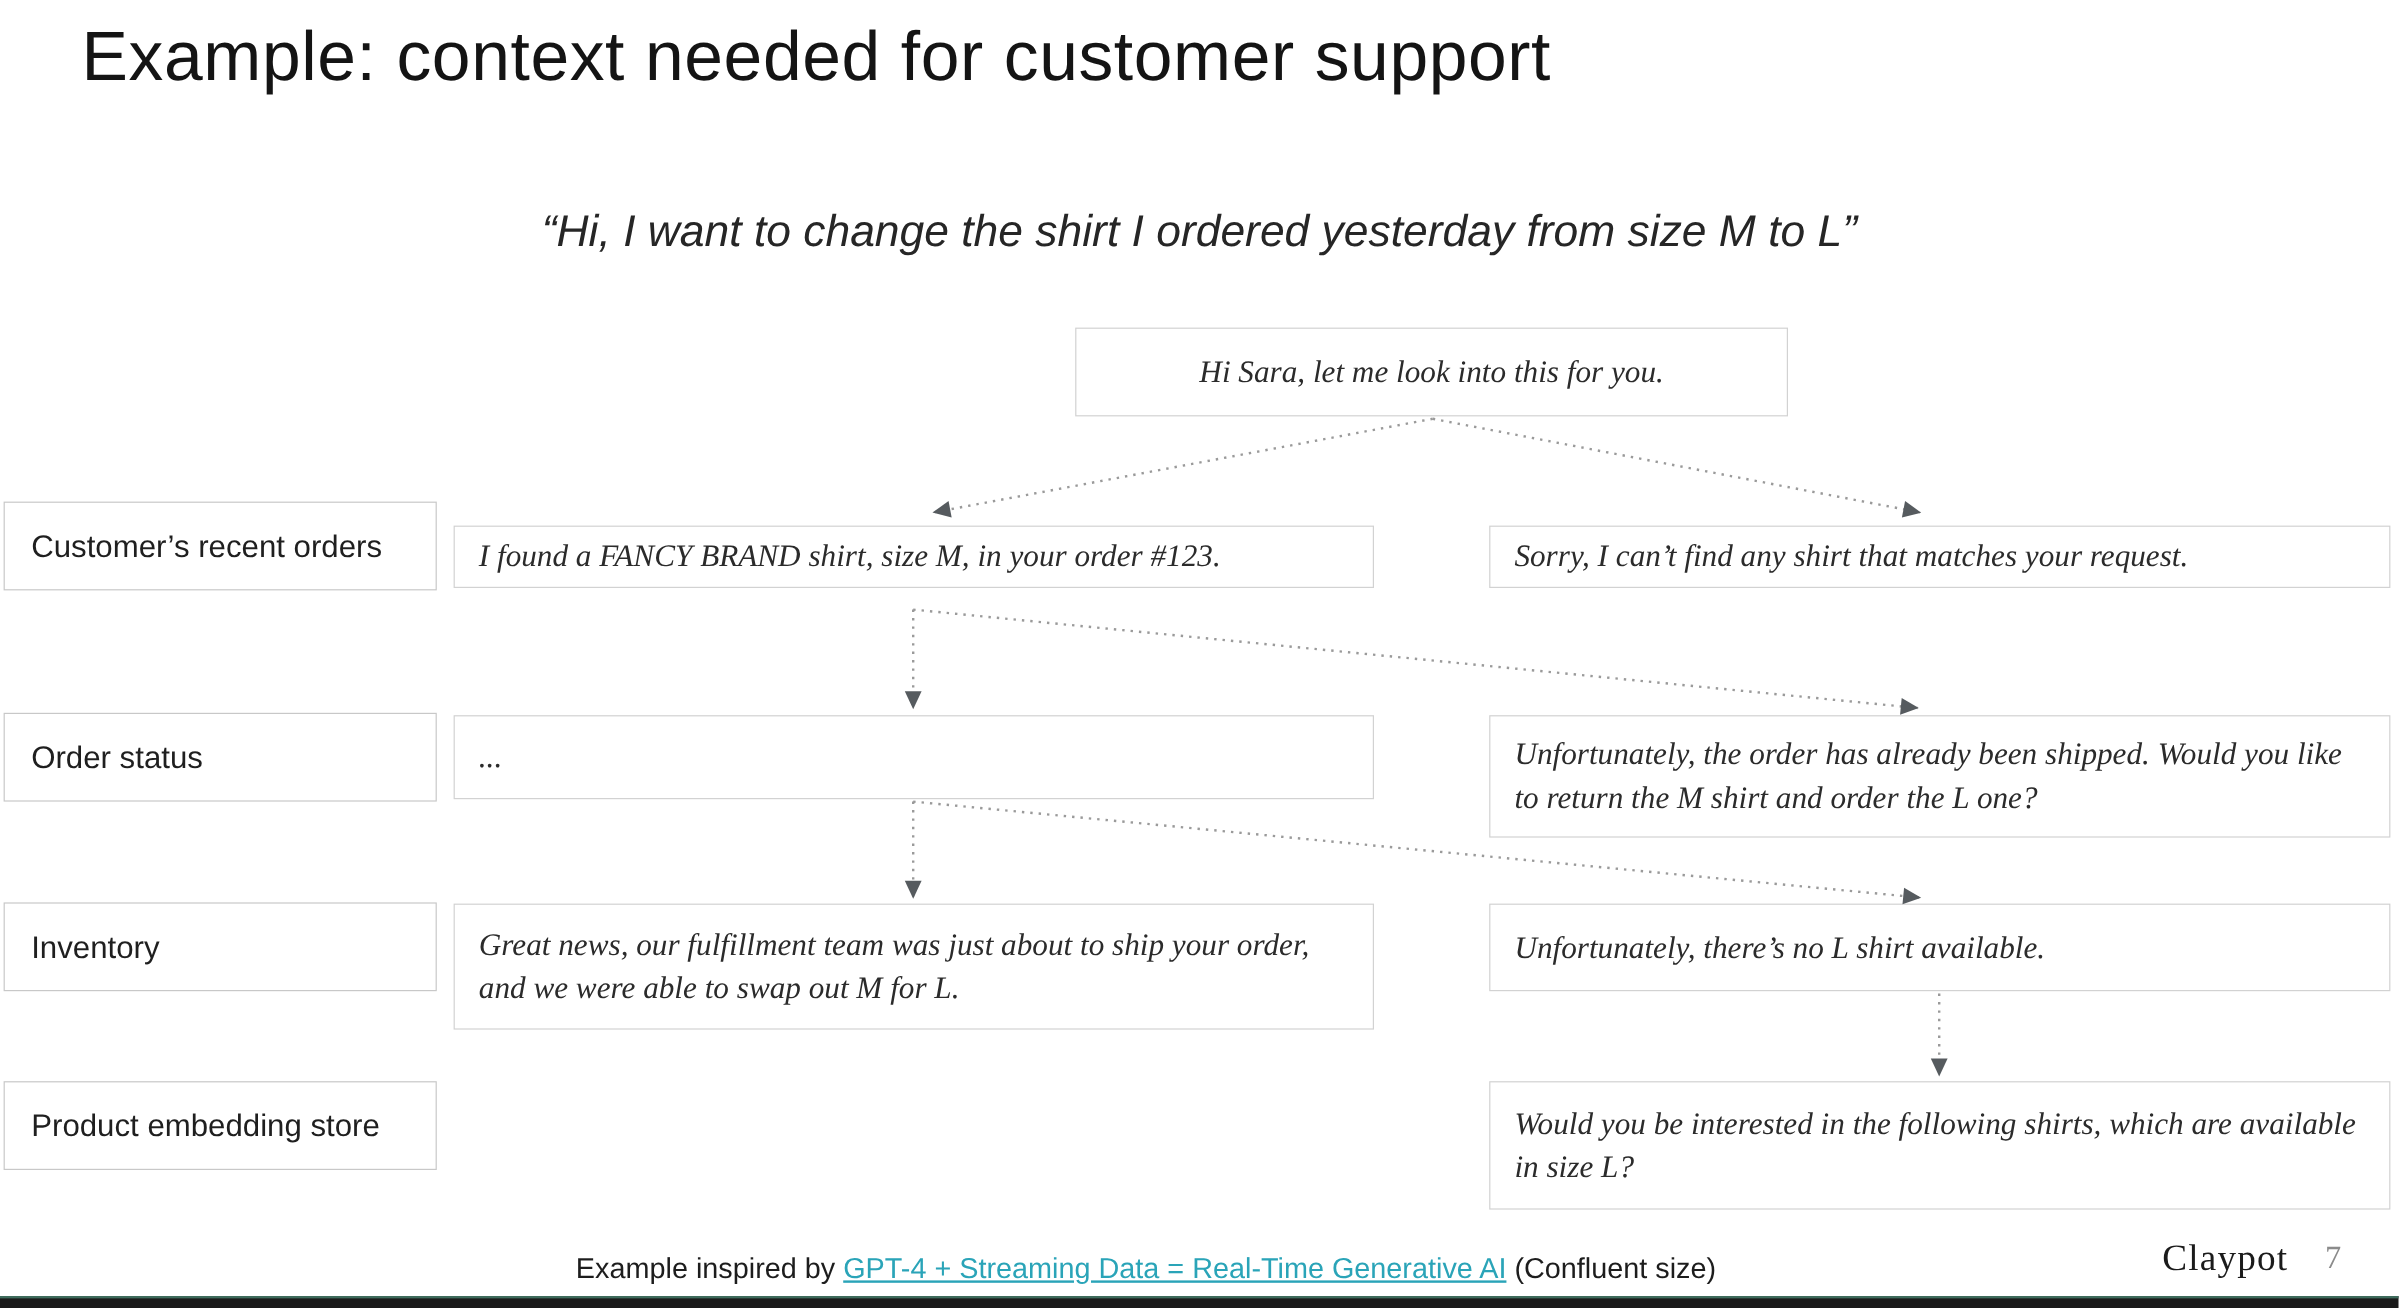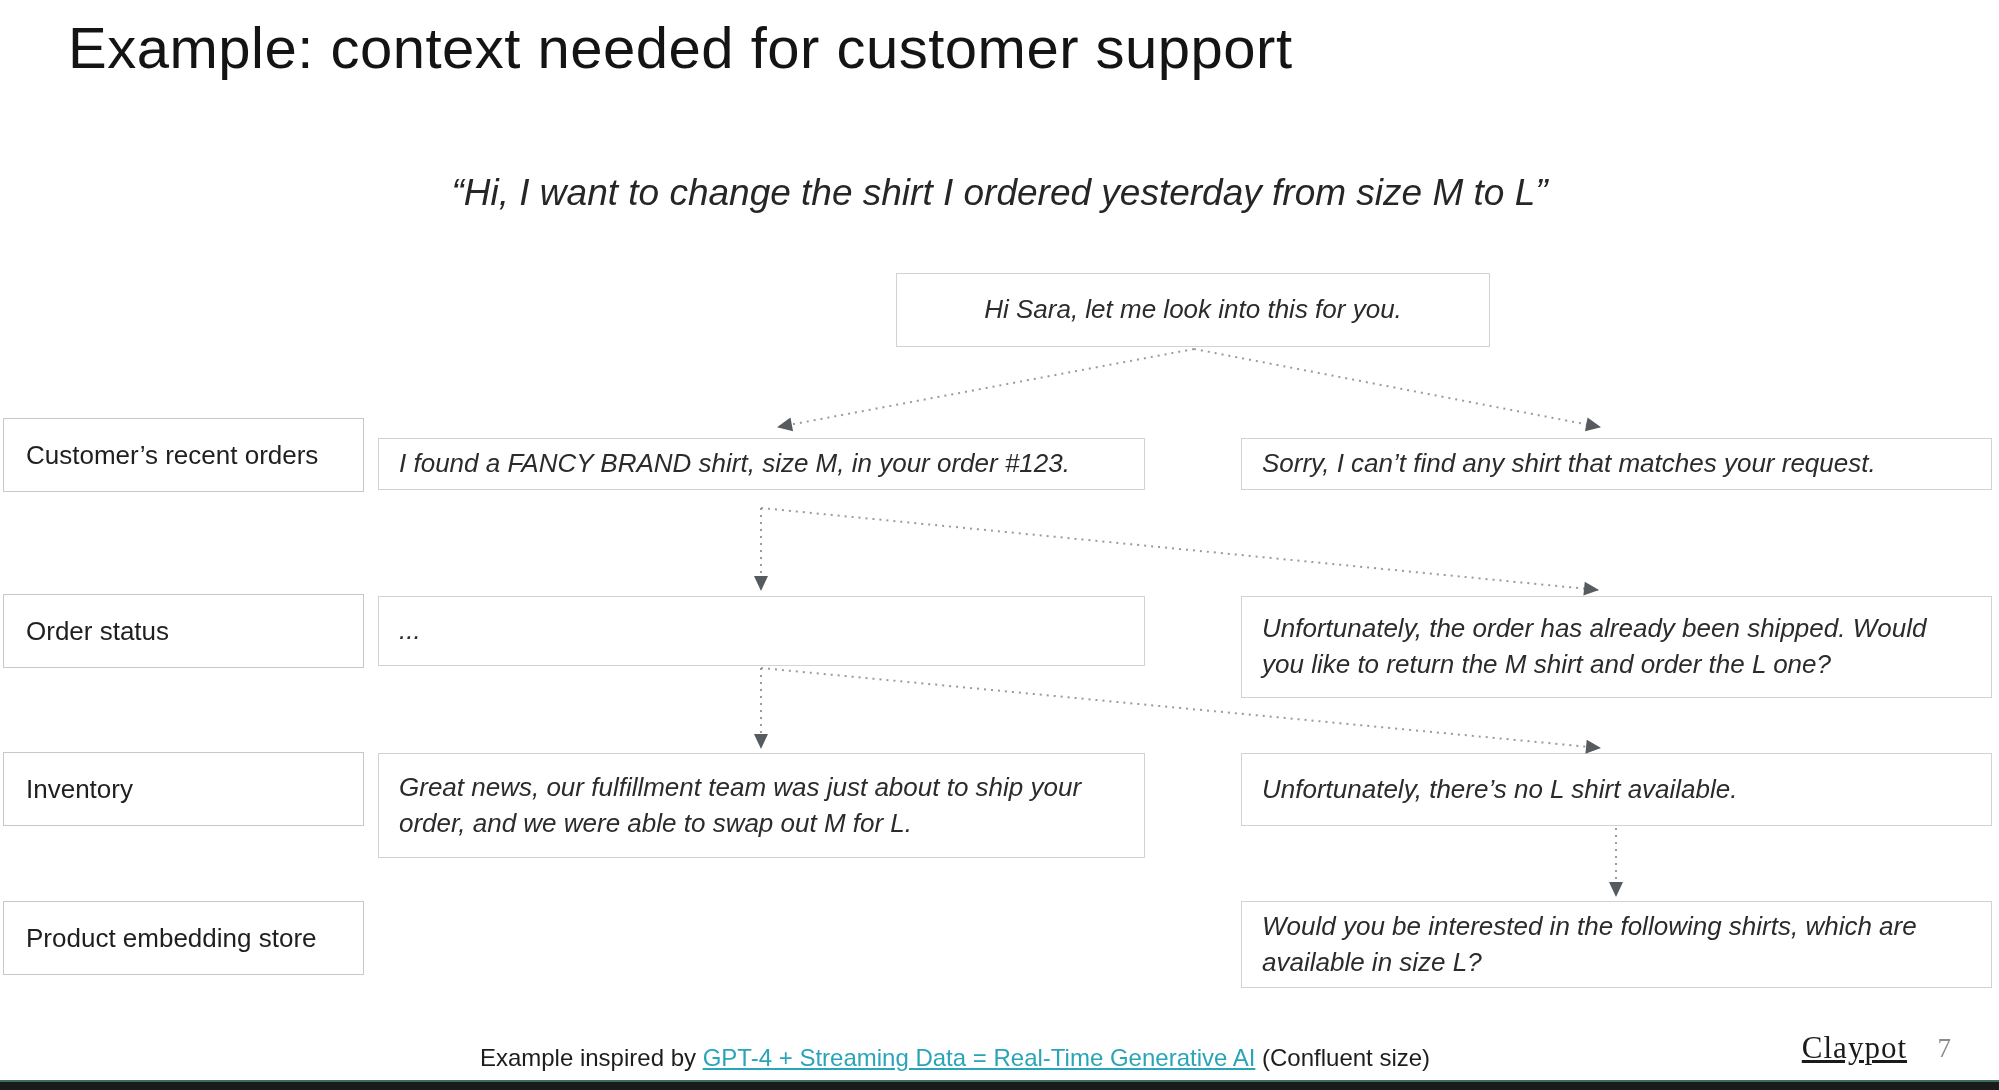--- a/index.html
+++ b/index.html
@@ -25,35 +25,35 @@
     border:1px solid #c8c8c8;background:#ffffff;
     box-sizing:border-box;
     display:flex;align-items:center;padding-left:22px;
     font-size:26px;color:#1f1f1f;
   }
   .msg-box{
     position:absolute;background:#ffffff;
     border:1px solid #d2d2d2;box-sizing:border-box;
     display:flex;align-items:center;
     padding:18px 20px;
-    font-style:italic;font-size:26px;line-height:1.38;color:#2b2b2b;
+    font-style:italic;font-size:26px;line-height:1.38;color:#2b2b2b;font-family:Liberation Serif, serif;
   }
   .msg-center{justify-content:center;text-align:center;}
   .arrows{position:absolute;left:0;top:0;pointer-events:none;}
   .footer-line{
     position:absolute;left:0;bottom:18px;width:1910px;
     text-align:center;font-size:24px;color:#1d1d1d;
   }
   .footer-link{
     text-decoration:underline;cursor:pointer;
   }
   .brand{
     position:absolute;right:92px;bottom:24px;
     font-family:"Liberation Serif", serif;
-    font-size:31px;color:#1b1b1b;letter-spacing:1px;text-decoration:underline;
+    font-size:31px;color:#1b1b1b;letter-spacing:1px;
   }
   .page-num{
     position:absolute;right:48px;bottom:26px;
     font-family:"Liberation Serif", serif;
     font-size:27px;color:#8b8b8b;
   }
   .bottom-bar{
     position:absolute;left:0;bottom:0;width:1999px;height:8px;
     background:#1a1a1a;border-top:2px solid #3e6b5c;
   }
@@ -101,21 +101,21 @@
   </div>
 
   <div class="msg-box" style="left:378px;top:753px;width:767px;height:105px">
     <span>Great news, our fulfillment team was just about to ship your order, and we were able to swap out M for L.</span>
   </div>
 
   <div class="msg-box" style="left:1241px;top:753px;width:751px;height:73px">
     <span>Unfortunately, there’s no L shirt available.</span>
   </div>
 
-  <div class="msg-box" style="left:1241px;top:901px;width:751px;height:87px">
+  <div class="msg-box" style="left:1241px;top:901px;width:751px;height:107px">
     <span>Would you be interested in the following shirts, which are available in size L?</span>
   </div>
 
   <svg class="arrows" width="1999" height="1090">
     <defs>
       <marker id="ah" markerUnits="userSpaceOnUse" markerWidth="20" markerHeight="18" refX="15" refY="8" orient="auto">
         <path d="M1,1 L16,8 L1,15 Z" fill="#565b5f"></path>
       </marker>
     </defs>
     <g stroke="#9a9a9a" stroke-width="2" stroke-dasharray="2 5" fill="none">

